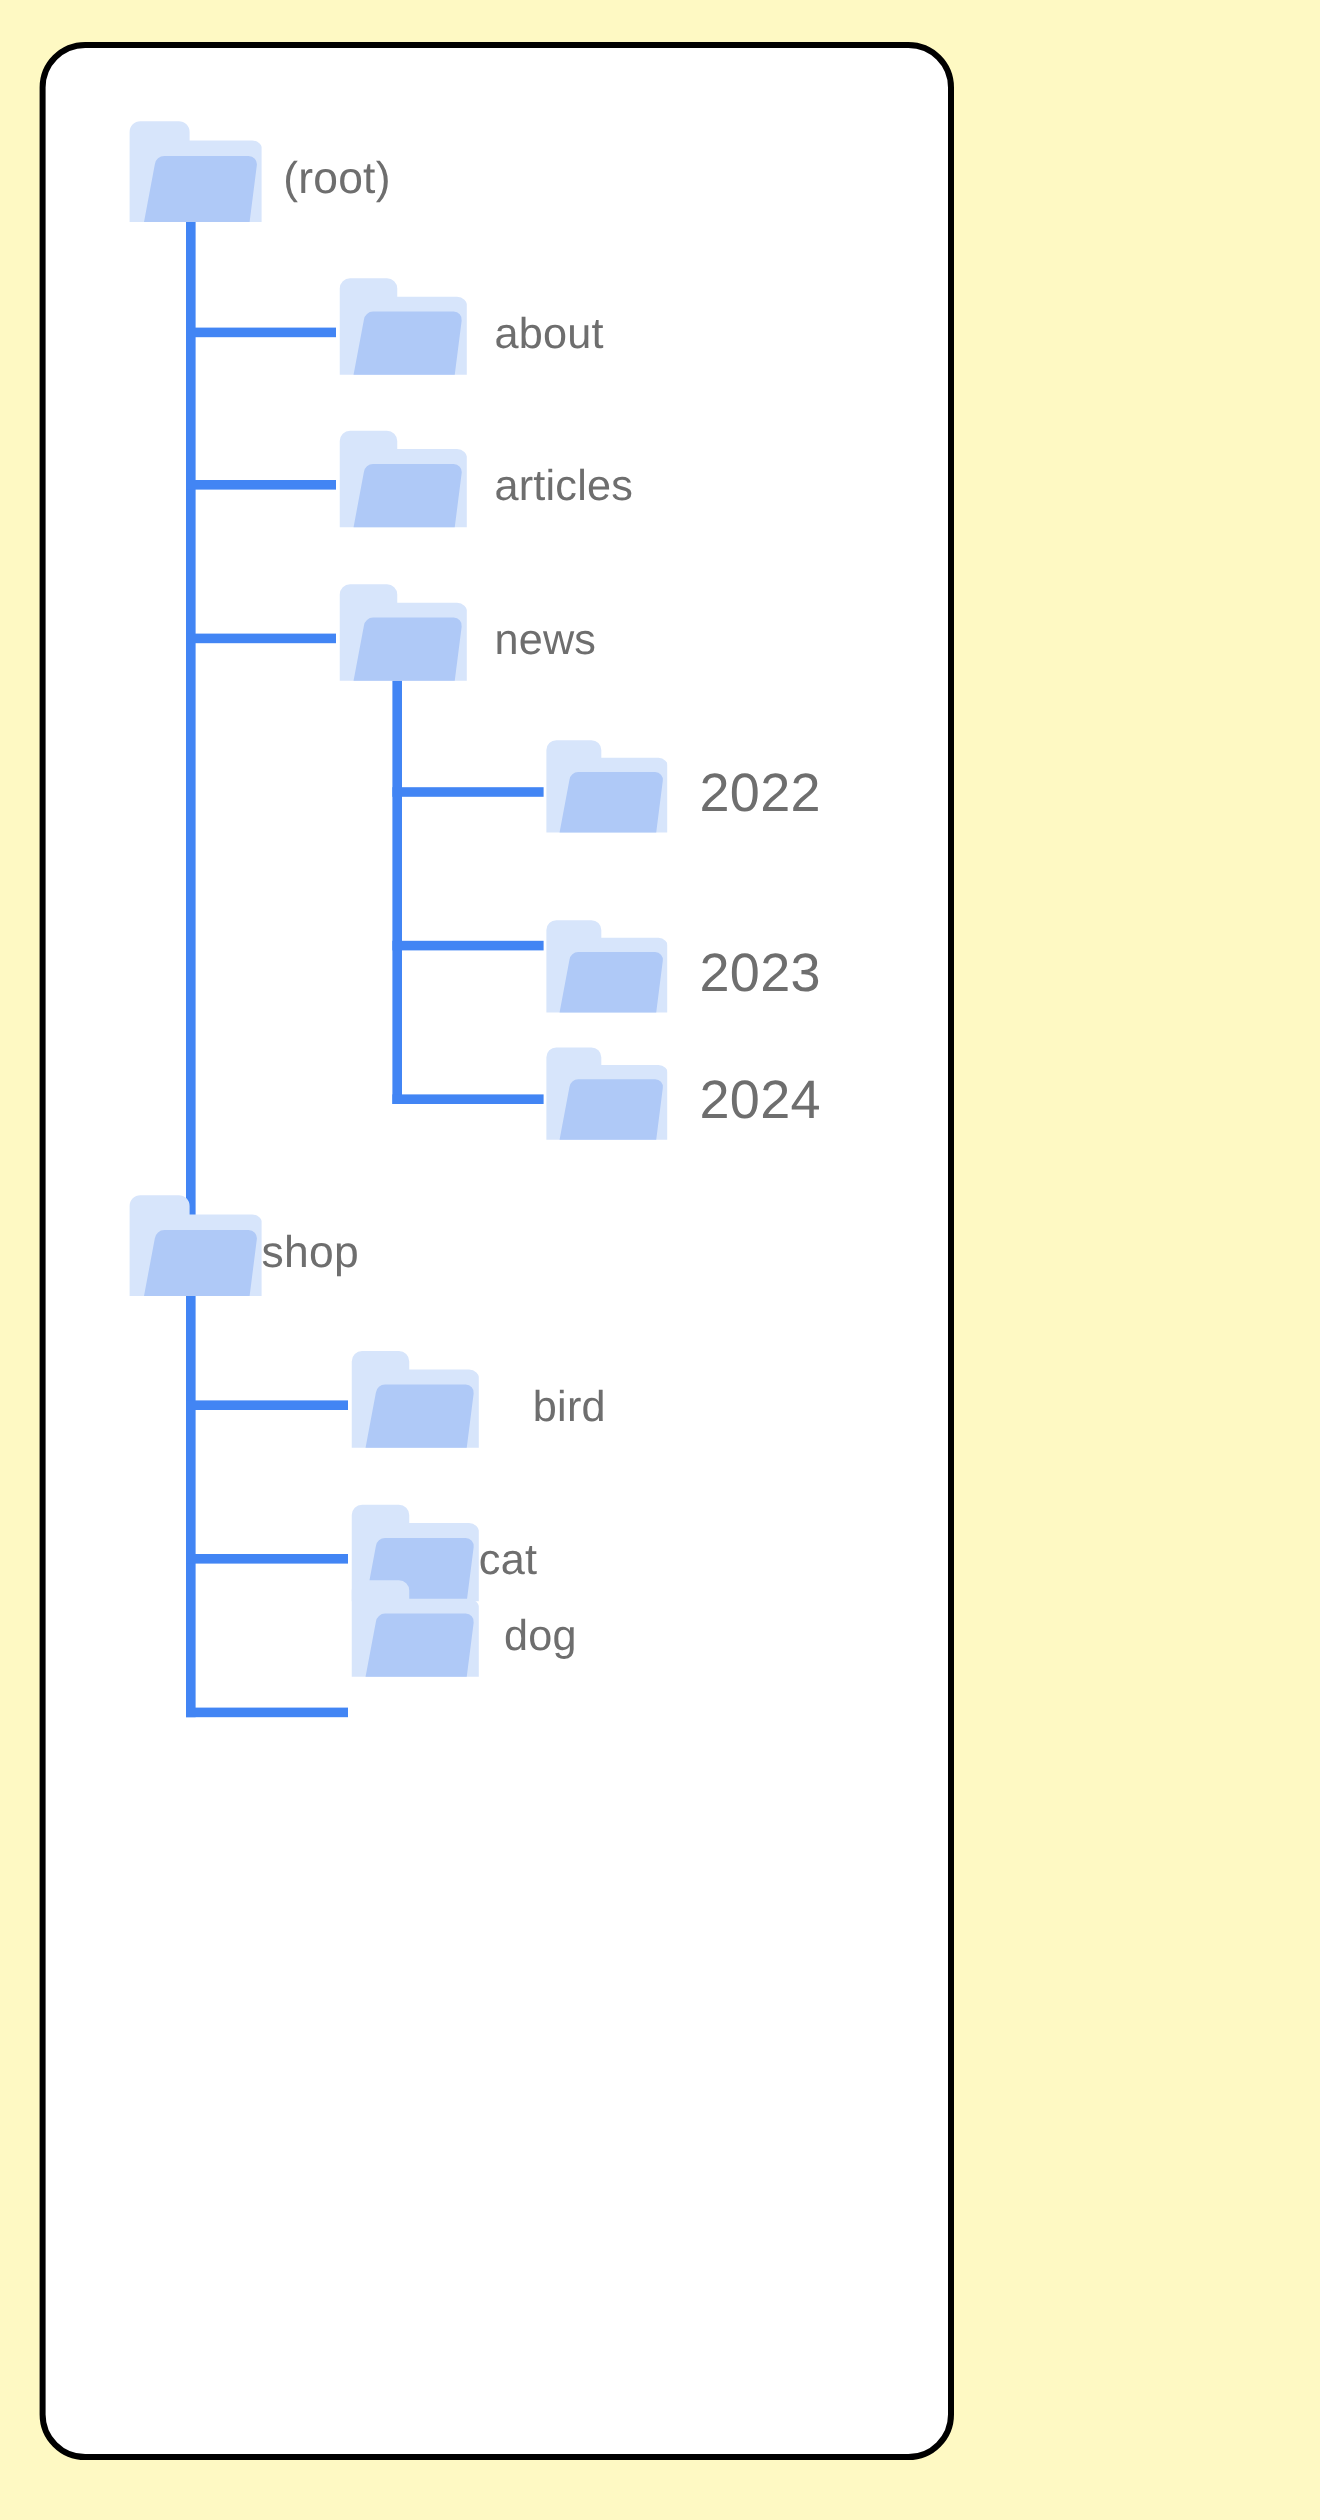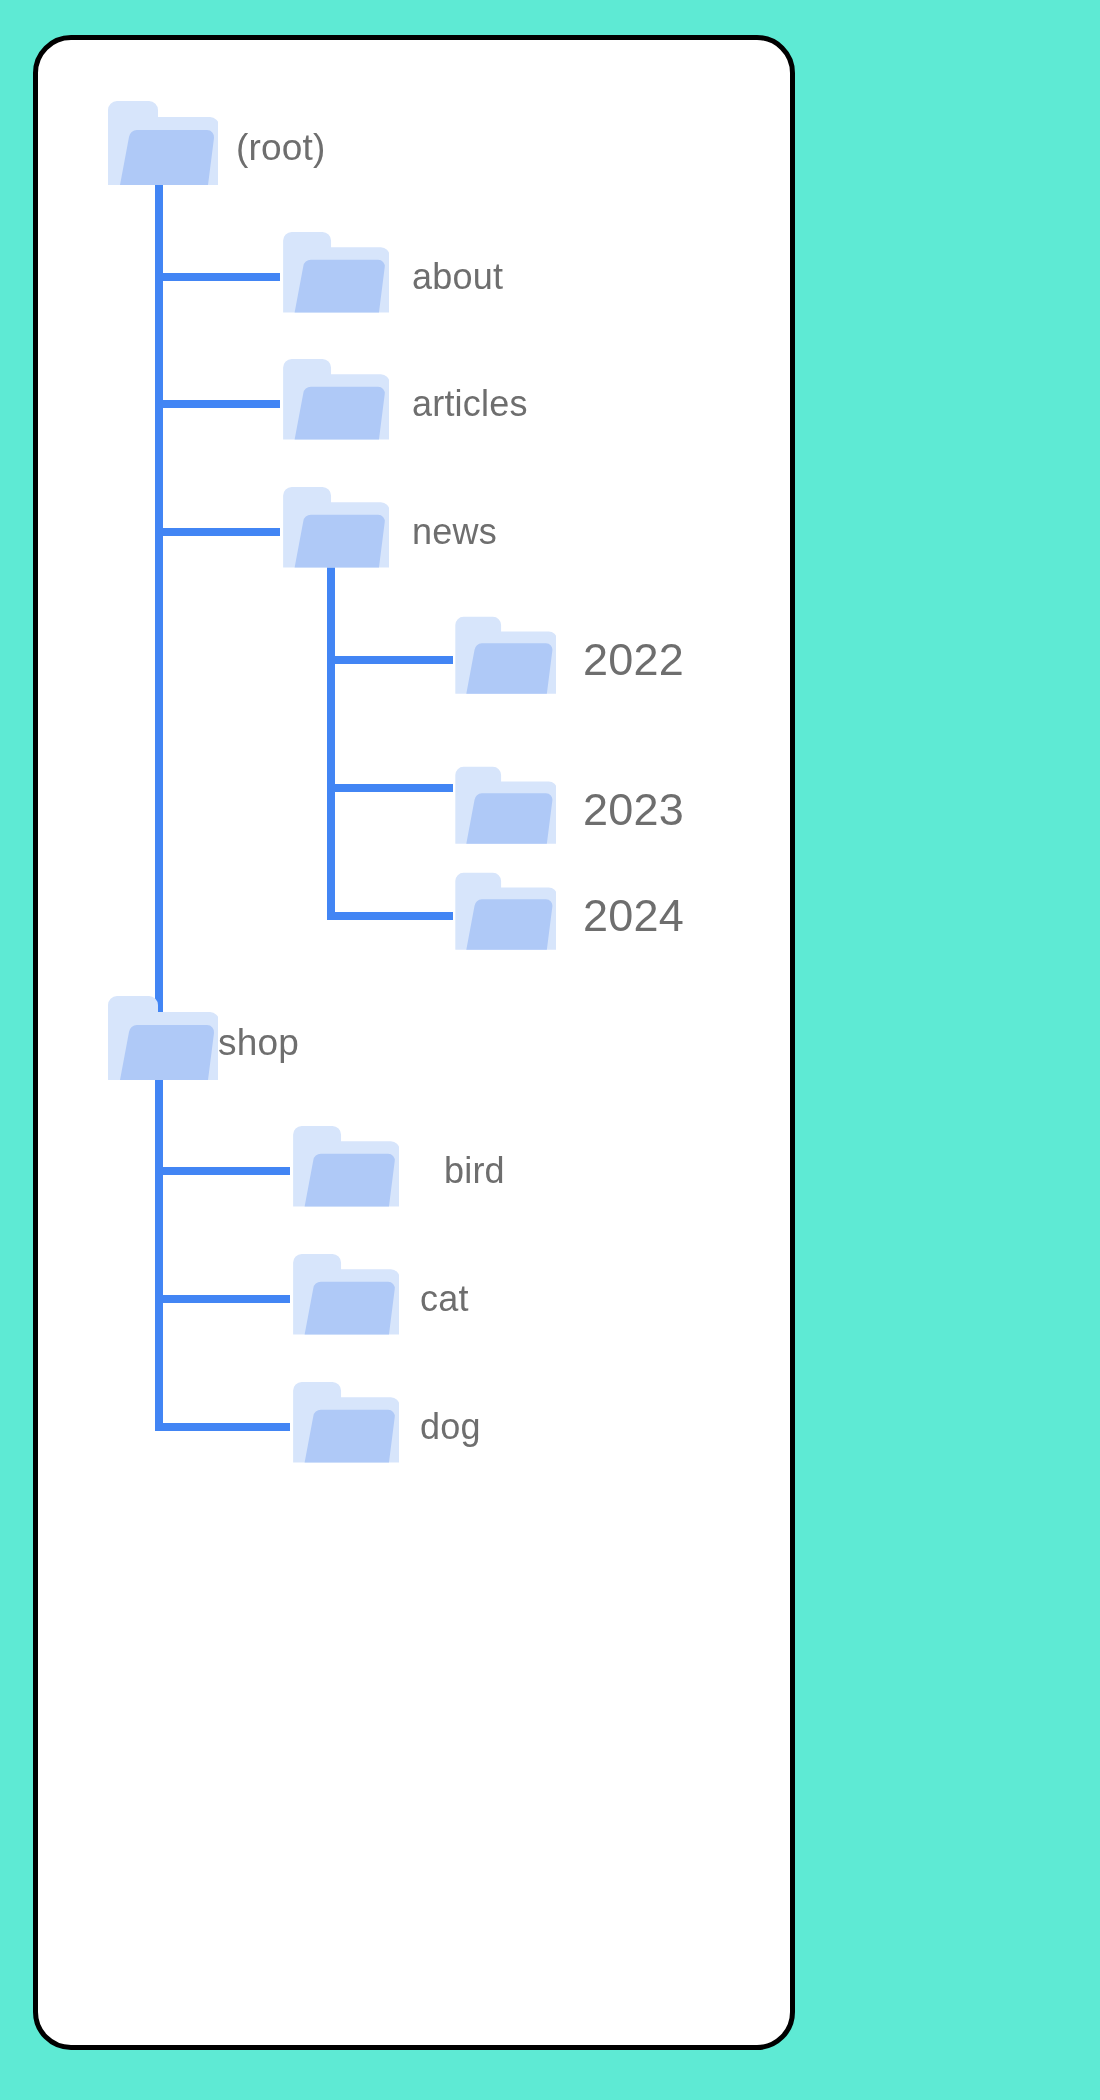--- a/index.html
+++ b/index.html
@@ -56,21 +56,21 @@
     letter-spacing: 0.2px;
   }
   
   .sz-lg .node-label { font-size: 37px; }
   .sz-md .node-label { font-size: 36px; }
   .sz-sm .node-label { font-size: 45px; }
 </style>
 </head>
 <body>
 
-<div id="stage" style="background: #5eead4;">
+<div id="stage" style="background: #fef9c3;">
 
   <div id="card" style="border-color: rgb(0, 0, 0); border-width: 5px; border-radius: 38px; background: rgb(255, 255, 255);"></div>
 
   <svg id="tree-canvas" viewBox="0 0 1100 2100" xmlns="http://www.w3.org/2000/svg">
       <rect x="155" y="178" width="8" height="869" fill="#4285f4"></rect>
       <rect x="327" y="560" width="8" height="360" fill="#4285f4"></rect>
       <rect x="155" y="1073" width="8" height="358" fill="#4285f4"></rect>
       <rect x="155" y="273" width="125" height="8" fill="#4285f4"></rect>
       <rect x="155" y="400" width="125" height="8" fill="#4285f4"></rect>
       <rect x="155" y="528" width="125" height="8" fill="#4285f4"></rect>
@@ -144,23 +144,23 @@
             <path d="M8 12 a9 9 0 0 1 9 -9 h32 a9 9 0 0 1 9 9 v7 h52 a9 9 0 0 1 9 9 v59 h-111 z" fill="#d7e5fb"></path>
             <path d="M29 39 a8 8 0 0 1 8 -7 h70 a7 7 0 0 1 7 8 l-6 47 h-88 z" fill="#afc9f7"></path>
           </svg></span>
         <span class="node-label" style="color: rgb(110, 110, 110); margin-left: 21px;">bird</span>
       </div>
       <div class="node sz-md" style="left: 285px; top: 1251px;">
         <span class="node-icon"><svg width="114" height="92" viewBox="0 0 118 96">
             <path d="M8 12 a9 9 0 0 1 9 -9 h32 a9 9 0 0 1 9 9 v7 h52 a9 9 0 0 1 9 9 v59 h-111 z" fill="#d7e5fb"></path>
             <path d="M29 39 a8 8 0 0 1 8 -7 h70 a7 7 0 0 1 7 8 l-6 47 h-88 z" fill="#afc9f7"></path>
           </svg></span>
-        <span class="node-label" style="color: rgb(110, 110, 110); margin-left: 21px;">cat</span>
+        <span class="node-label" style="color: rgb(110, 110, 110); ">cat</span>
       </div>
-      <div class="node sz-md" style="left: 285px; top: 1379px; justify-content: center;">
+      <div class="node sz-md" style="left: 285px; top: 1314px; justify-content: center;">
         <span class="node-icon"><svg width="114" height="92" viewBox="0 0 118 96">
             <path d="M8 12 a9 9 0 0 1 9 -9 h32 a9 9 0 0 1 9 9 v7 h52 a9 9 0 0 1 9 9 v59 h-111 z" fill="#d7e5fb"></path>
             <path d="M29 39 a8 8 0 0 1 8 -7 h70 a7 7 0 0 1 7 8 l-6 47 h-88 z" fill="#afc9f7"></path>
           </svg></span>
         <span class="node-label" style="color: rgb(110, 110, 110); margin-left: 21px;">dog</span>
       </div>
     </div>
 
 </div>
 

